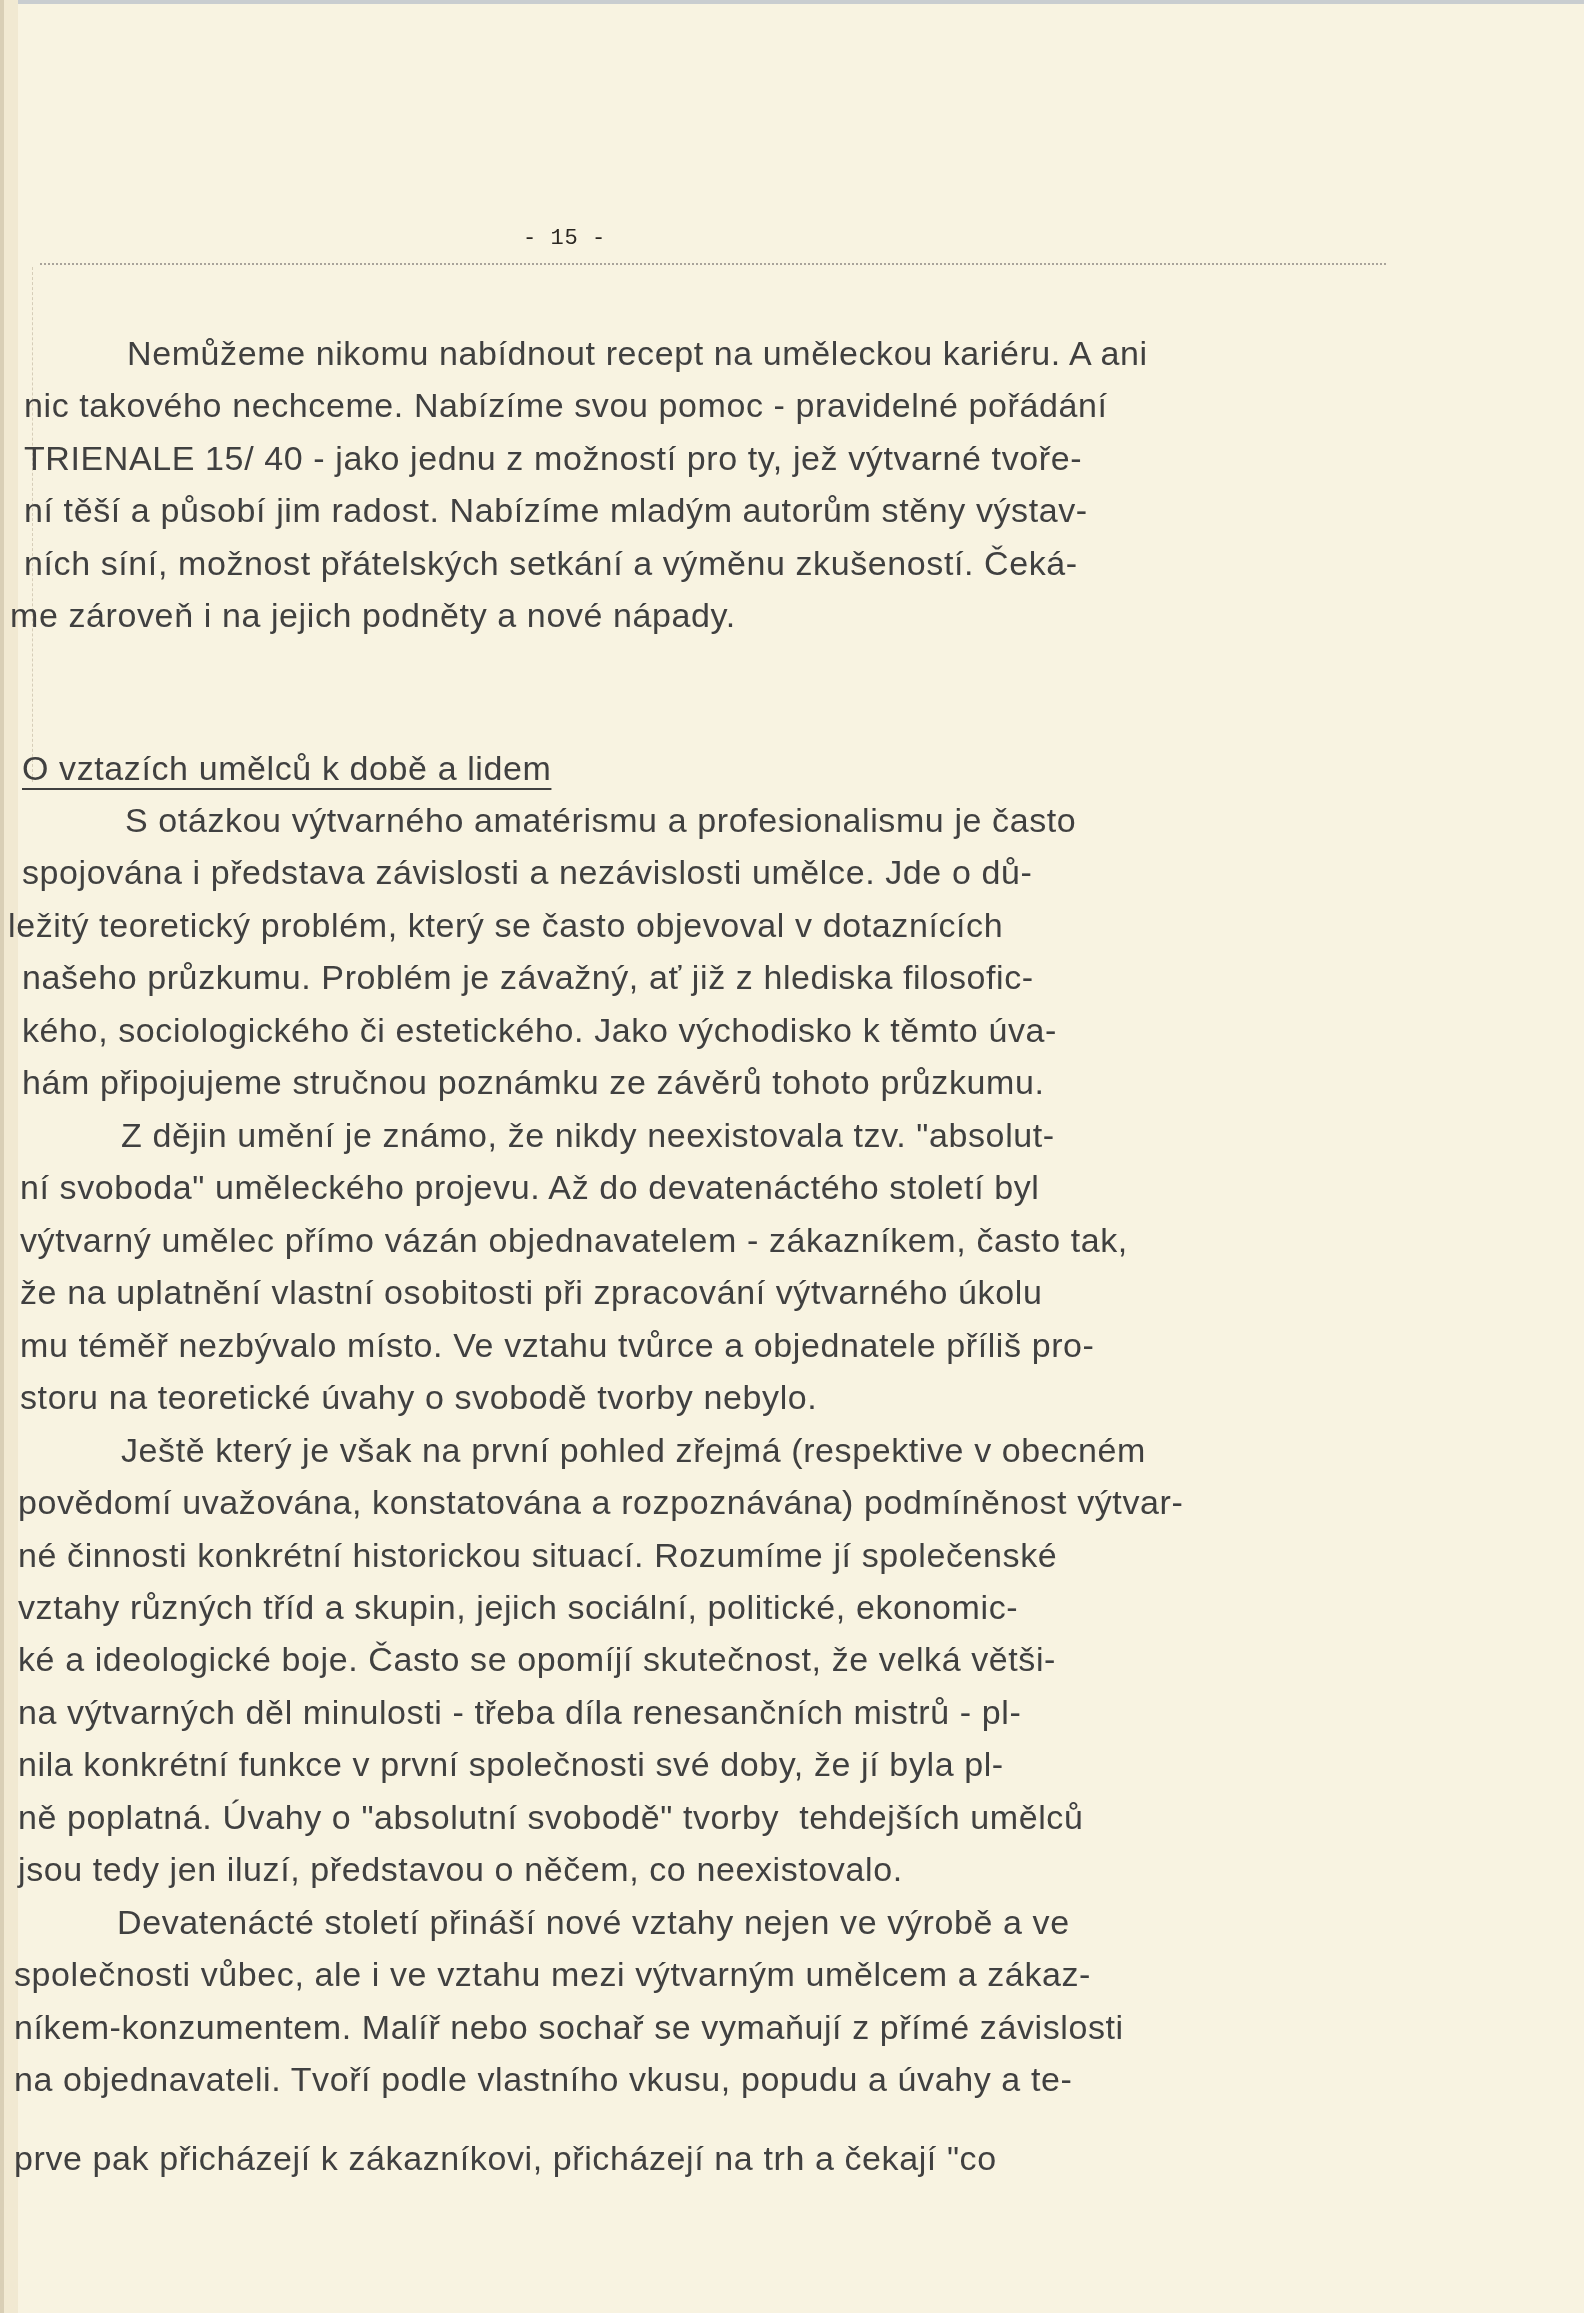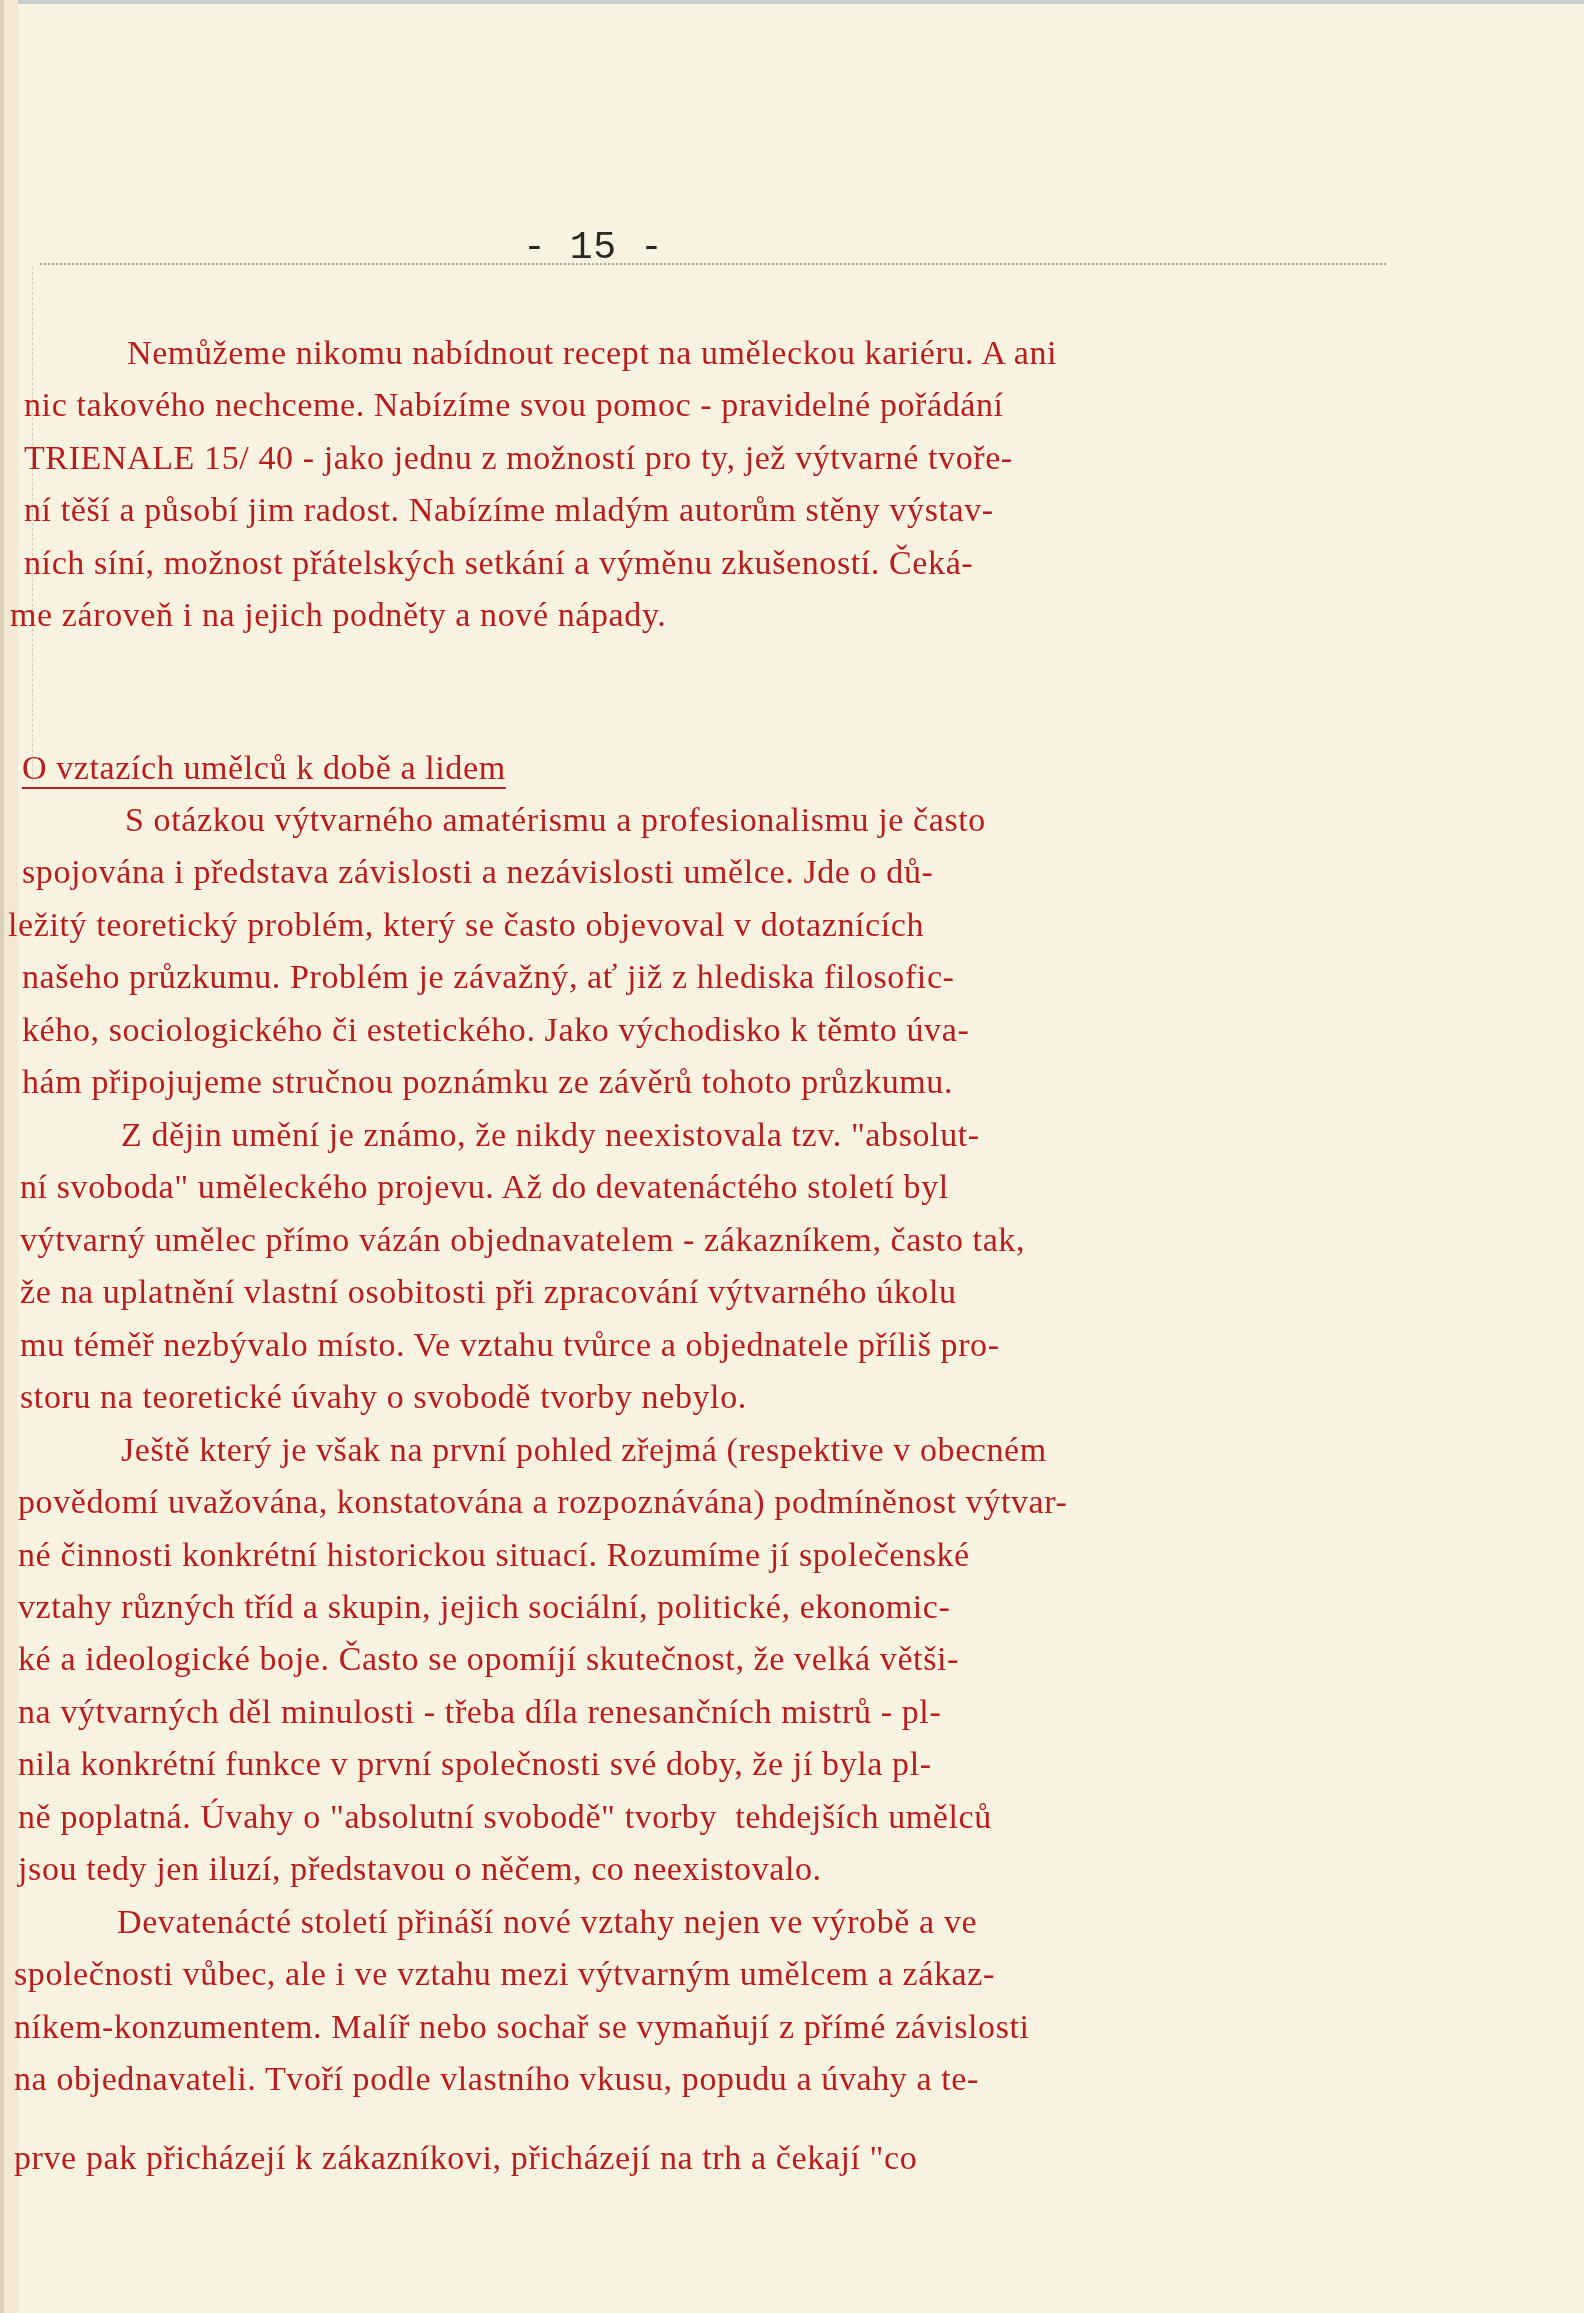--- a/index.html
+++ b/index.html
@@ -10,30 +10,30 @@
   .top-strip { position: absolute; left: 0; top: 0; width: 1584px; height: 4px; background: #c9cdd0; }
   .left-strip { position: absolute; left: 0; top: 0; width: 4px; height: 2314px; background: #d9cfb6; }
   .left-band { position: absolute; left: 4px; top: 0; width: 14px; height: 2314px; background: #f1e9d2; }
   .margin-rule {
     position: absolute; left: 32px; top: 267px; width: 0; height: 515px;
     border-left: 1px dashed #d6cdb8;
   }
   .page-number {
     position: absolute; left: 523px; top: 226px;
     font-family: "Liberation Mono", "DejaVu Sans Mono", monospace;
-    font-size: 38px; color: #2b2722; letter-spacing: 0.6px; white-space: pre;
+    font-size: 22px; color: #2b2722; letter-spacing: 0.6px; white-space: pre;
   }
   .header-rule {
     position: absolute; left: 40px; top: 263px; width: 1346px; height: 0;
     border-top: 2px dotted #a9a39a;
   }
   .line {
     position: absolute; left: 0;
-    font-family: Liberation Serif, serif;
-    font-size: 34px; line-height: 40px; color: #b91c1c;
+    font-family: Liberation Sans, sans-serif;
+    font-size: 34px; line-height: 40px; color: #404040;
     letter-spacing: 0.6px; white-space: pre;
   }
   .heading {
     text-decoration: underline; text-decoration-thickness: 2px;
     text-underline-offset: 8px;
   }
 </style>
 </head>
 <body>
 

